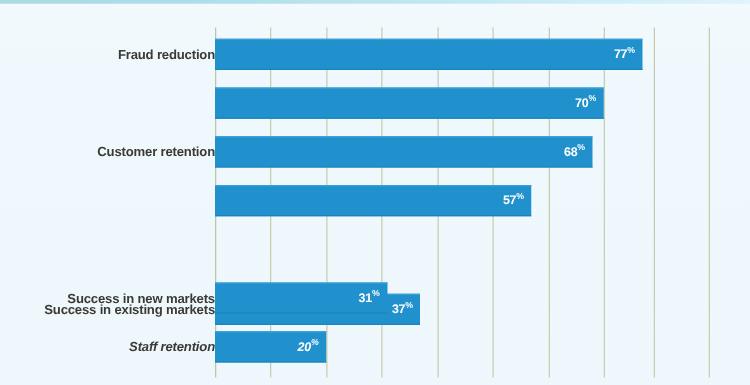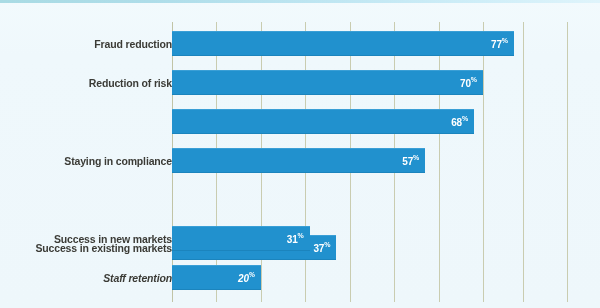--- a/index.html
+++ b/index.html
@@ -141,42 +141,39 @@
         <span class="cat-label">Fraud reduction</span>
       </div>
       <div class="bar" style="left: 172px; width: 341.88px;">
         <div class="bar-inner-top"></div>
         <div class="bar-inner-bottom"></div>
         <span class="bar-value">77<span class="pct">%</span></span>
       </div>
     </div>
 
     <div class="row" style="top:70px;">
-      <div class="cat-label-wrap">
-        <span class="cat-label">Reduction of risk</span>
-      </div>
       <div class="bar" style="left: 172px; width: 310.8px;">
         <div class="bar-inner-top"></div>
         <div class="bar-inner-bottom"></div>
         <span class="bar-value">70<span class="pct">%</span></span>
       </div>
     </div>
 
     <div class="row" style="top:109px;">
+      <div class="cat-label-wrap">
+        <span class="cat-label">Customer retention</span>
+      </div>
       <div class="bar" style="left: 172px; width: 301.92px;">
         <div class="bar-inner-top"></div>
         <div class="bar-inner-bottom"></div>
         <span class="bar-value">68<span class="pct">%</span></span>
       </div>
     </div>
 
     <div class="row" style="top:148px;">
-      <div class="cat-label-wrap">
-        <span class="cat-label">Staying in compliance</span>
-      </div>
       <div class="bar" style="left: 172px; width: 253.08px;">
         <div class="bar-inner-top"></div>
         <div class="bar-inner-bottom"></div>
         <span class="bar-value">57<span class="pct">%</span></span>
       </div>
     </div>
 
     <div class="row" style="top:187px;margin-top:48px;">
       <div class="cat-label-wrap">
         <span class="cat-label">Success in existing markets</span>

